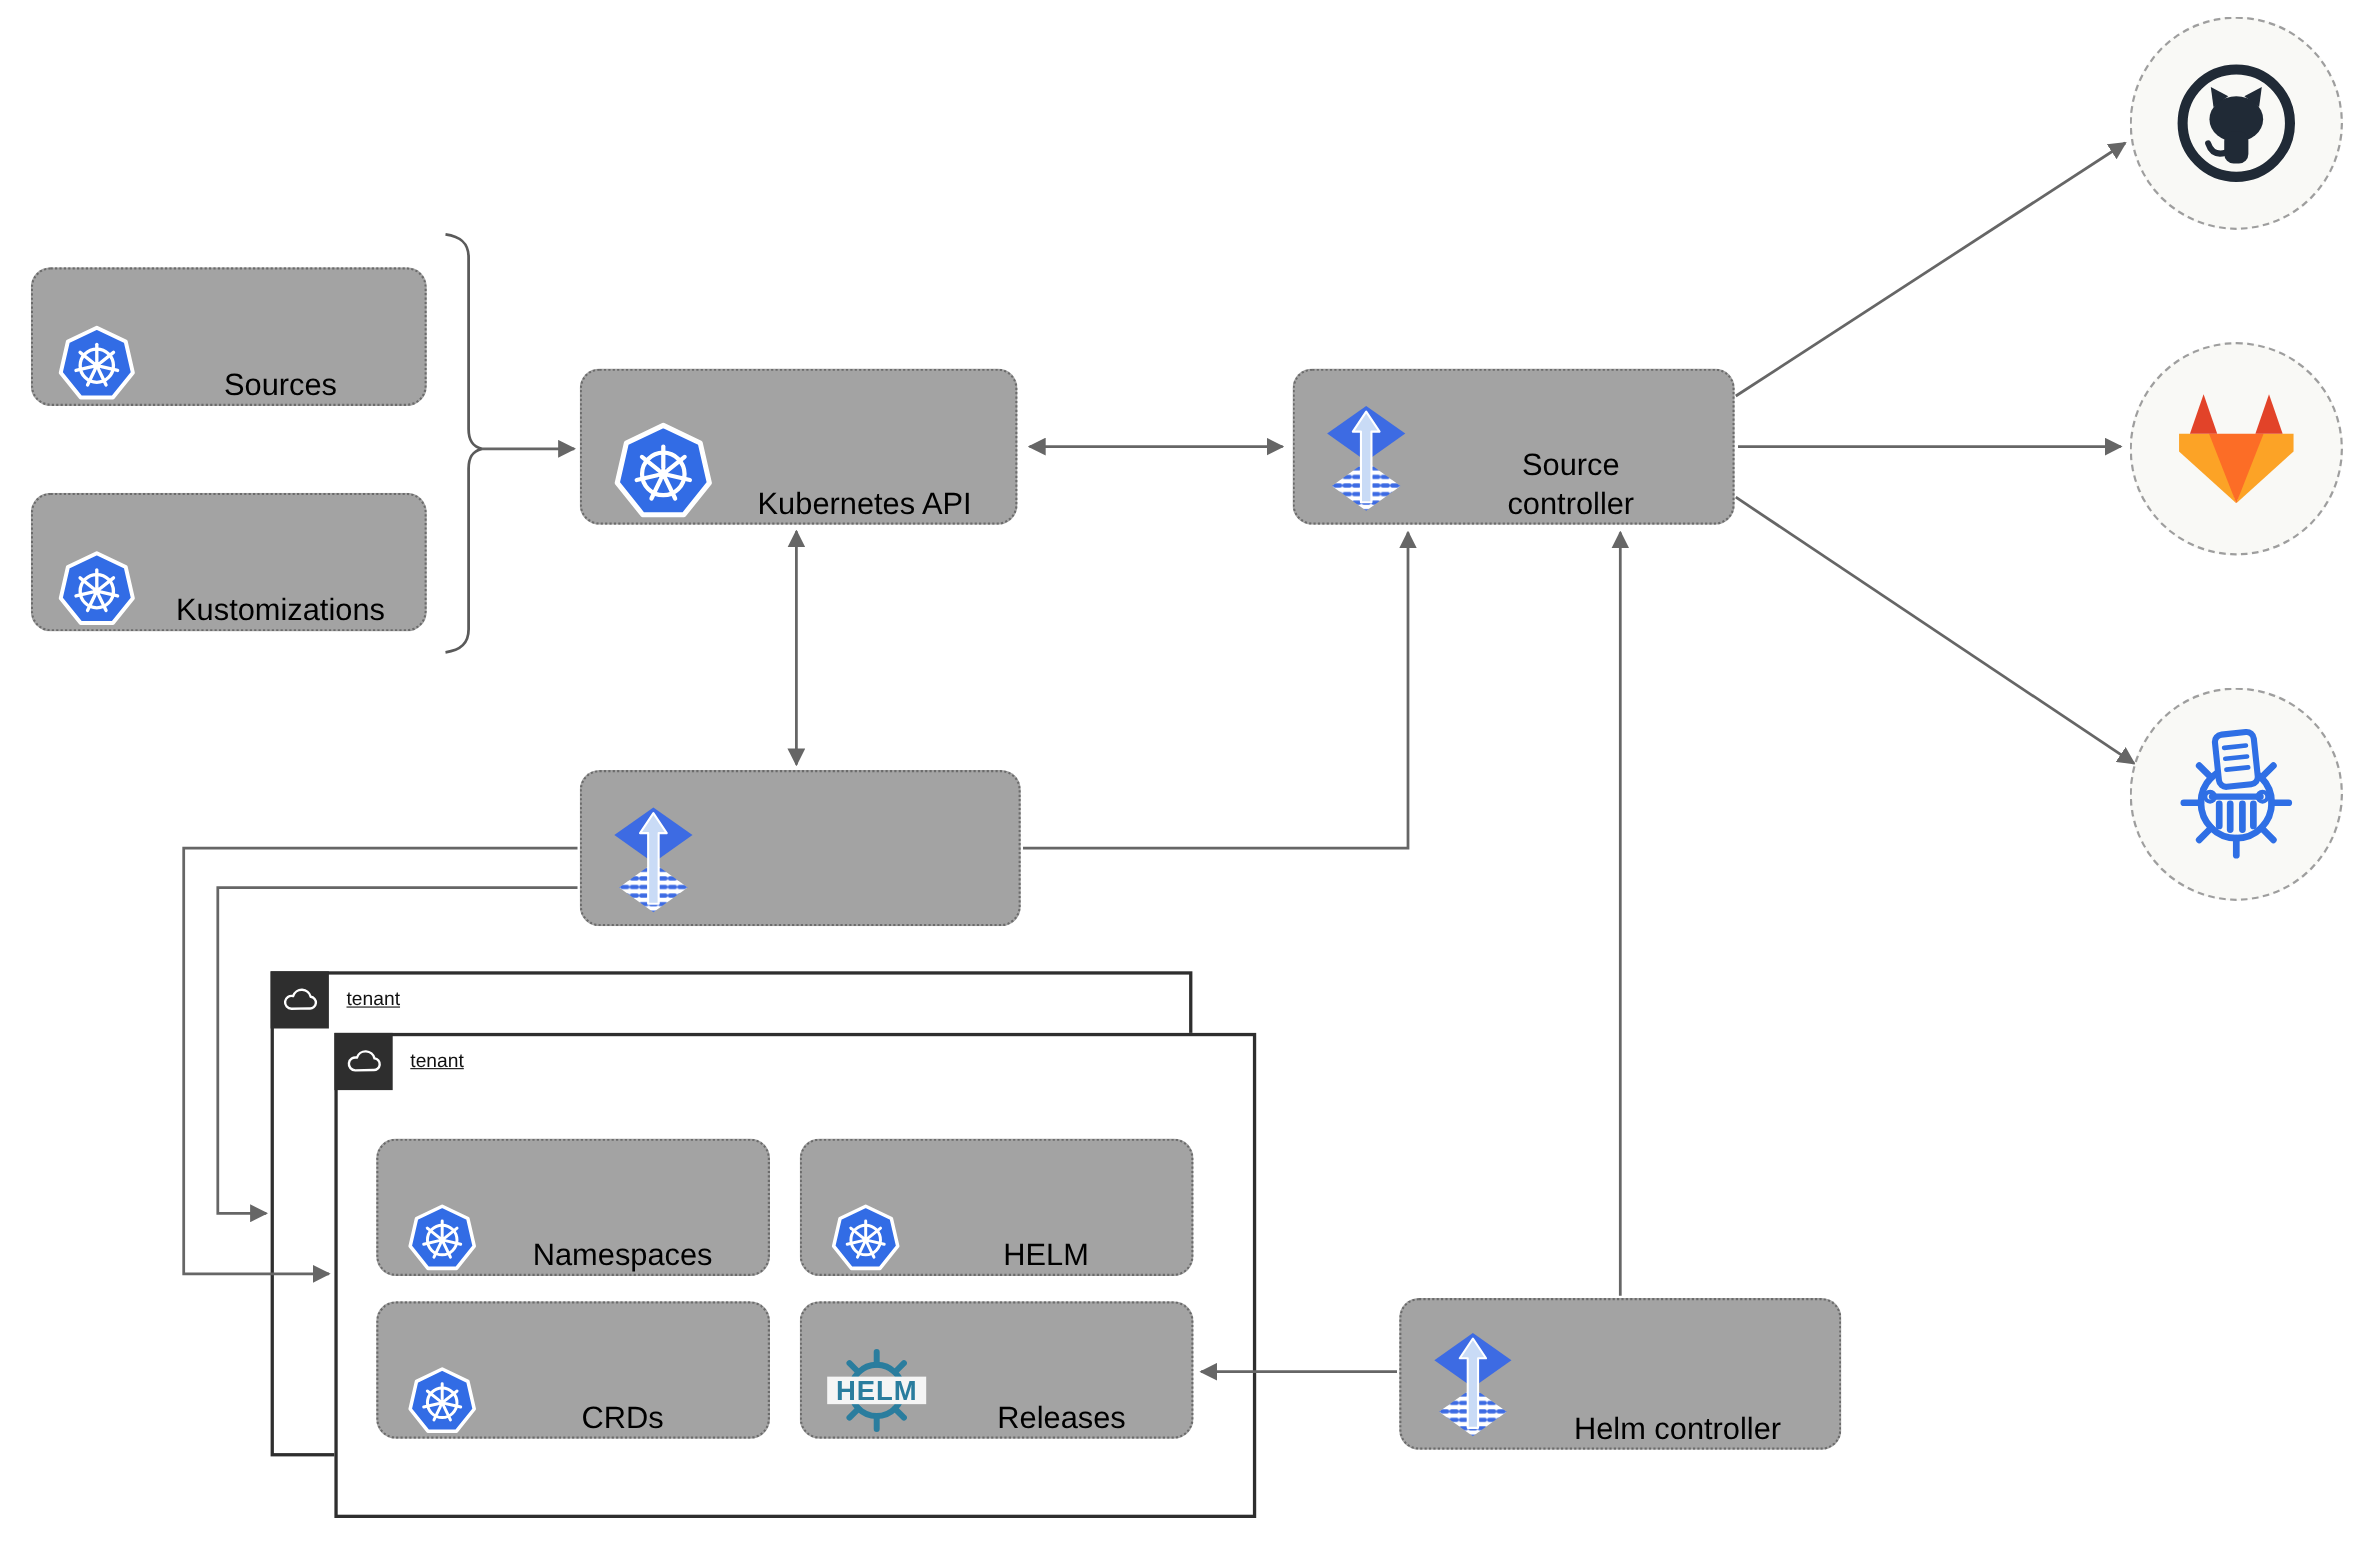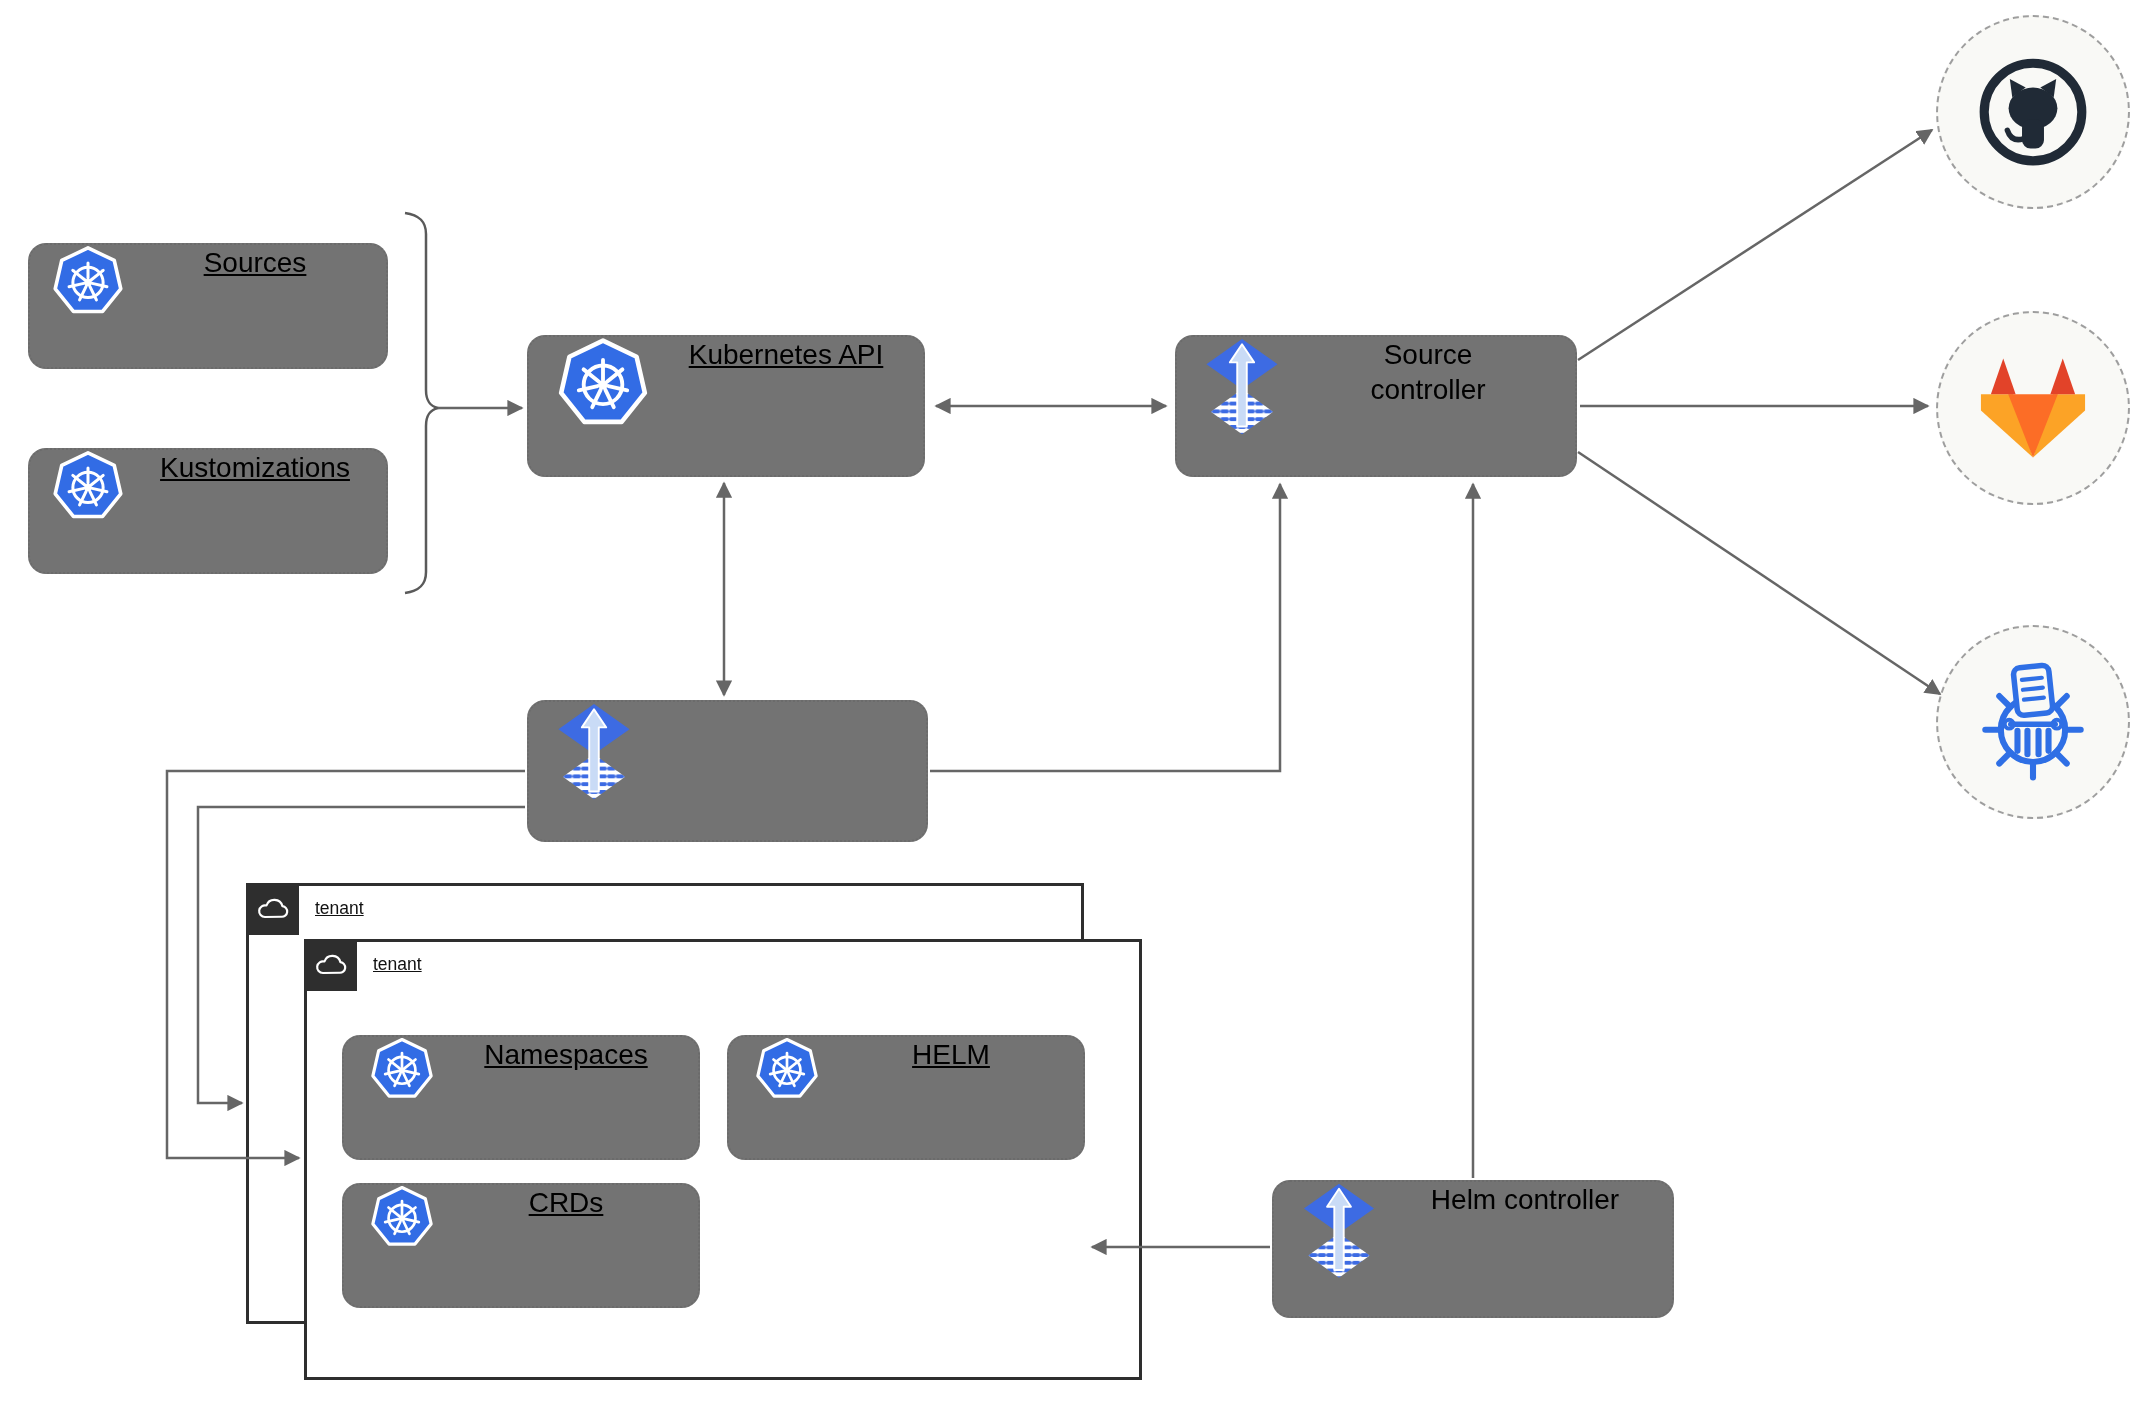--- a/index.html
+++ b/index.html
@@ -1,20 +1,20 @@
 <!DOCTYPE html>
 <html><head>
 <meta charset="utf-8">
 <style>
   html,body{margin:0;padding:0;background:#fff;}
   .canvas{position:relative;width:2144px;height:1407px;background:#ffffff;overflow:hidden;
           font-family:"Liberation Sans",sans-serif;}
   
-  .node{position:absolute;background:#737373;border:2.5px dotted #6b6b6b;border-radius:18px;
-        display:flex;align-items:flex-start;box-sizing:border-box;z-index:3;text-decoration:underline;}
+  .node{position:absolute;background:#a3a3a3;border:2.5px dotted #6b6b6b;border-radius:18px;
+        display:flex;align-items:flex-end;box-sizing:border-box;z-index:3;}
   .node .label{flex:1;text-align:center;font-size:28px;color:#000;line-height:1.25;}
   .node.two-line .label span{display:inline-block;max-width:195px;}
   .icon{display:flex;align-items:center;justify-content:center;flex:0 0 auto;}
   
   .tenant{position:absolute;background:#ffffff;border:3px solid #2e2e2e;box-sizing:border-box;}
   .tenant .tab{position:absolute;left:-3px;top:-3px;width:53px;height:52px;background:#2e2e2e;
                display:flex;align-items:center;justify-content:center;}
   .tenant .tenant-label{position:absolute;left:66px;top:12px;font-size:17.5px;color:#111;text-decoration:underline;}
   
   .ext-circle{position:absolute;width:194px;height:194px;border:2.5px dashed #9e9e9e;border-radius:50%;
@@ -214,20 +214,28 @@
 
   <div class="node" style="left:342px;top:1183px;width:358px;height:125px;padding-left:26px">
     <span class="icon">
       <svg class="icon-svg" width="64" height="64">
           <use href="#sym-k8s"></use>
         </svg>
       </span>
     <span class="label">CRDs</span>
   </div>
 
+  <div class="node" style="left:727px;top:1183px;width:358px;height:125px;padding-left:18px">
+    <span class="icon">
+      <svg class="icon-svg" width="100" height="84">
+          <use href="#sym-helm"></use>
+        </svg>
+      </span>
+    <span class="label">Releases</span>
+  </div>
 
   <div class="ext-circle" style="left:1936px;top:15px">
     <svg class="icon-svg" width="122" height="122">
         <use href="#sym-github"></use>
       </svg>
   </div>
   <div class="ext-circle" style="left:1936px;top:311px">
     <svg class="icon-svg" width="124" height="114">
         <use href="#sym-gitlab"></use>
       </svg>

